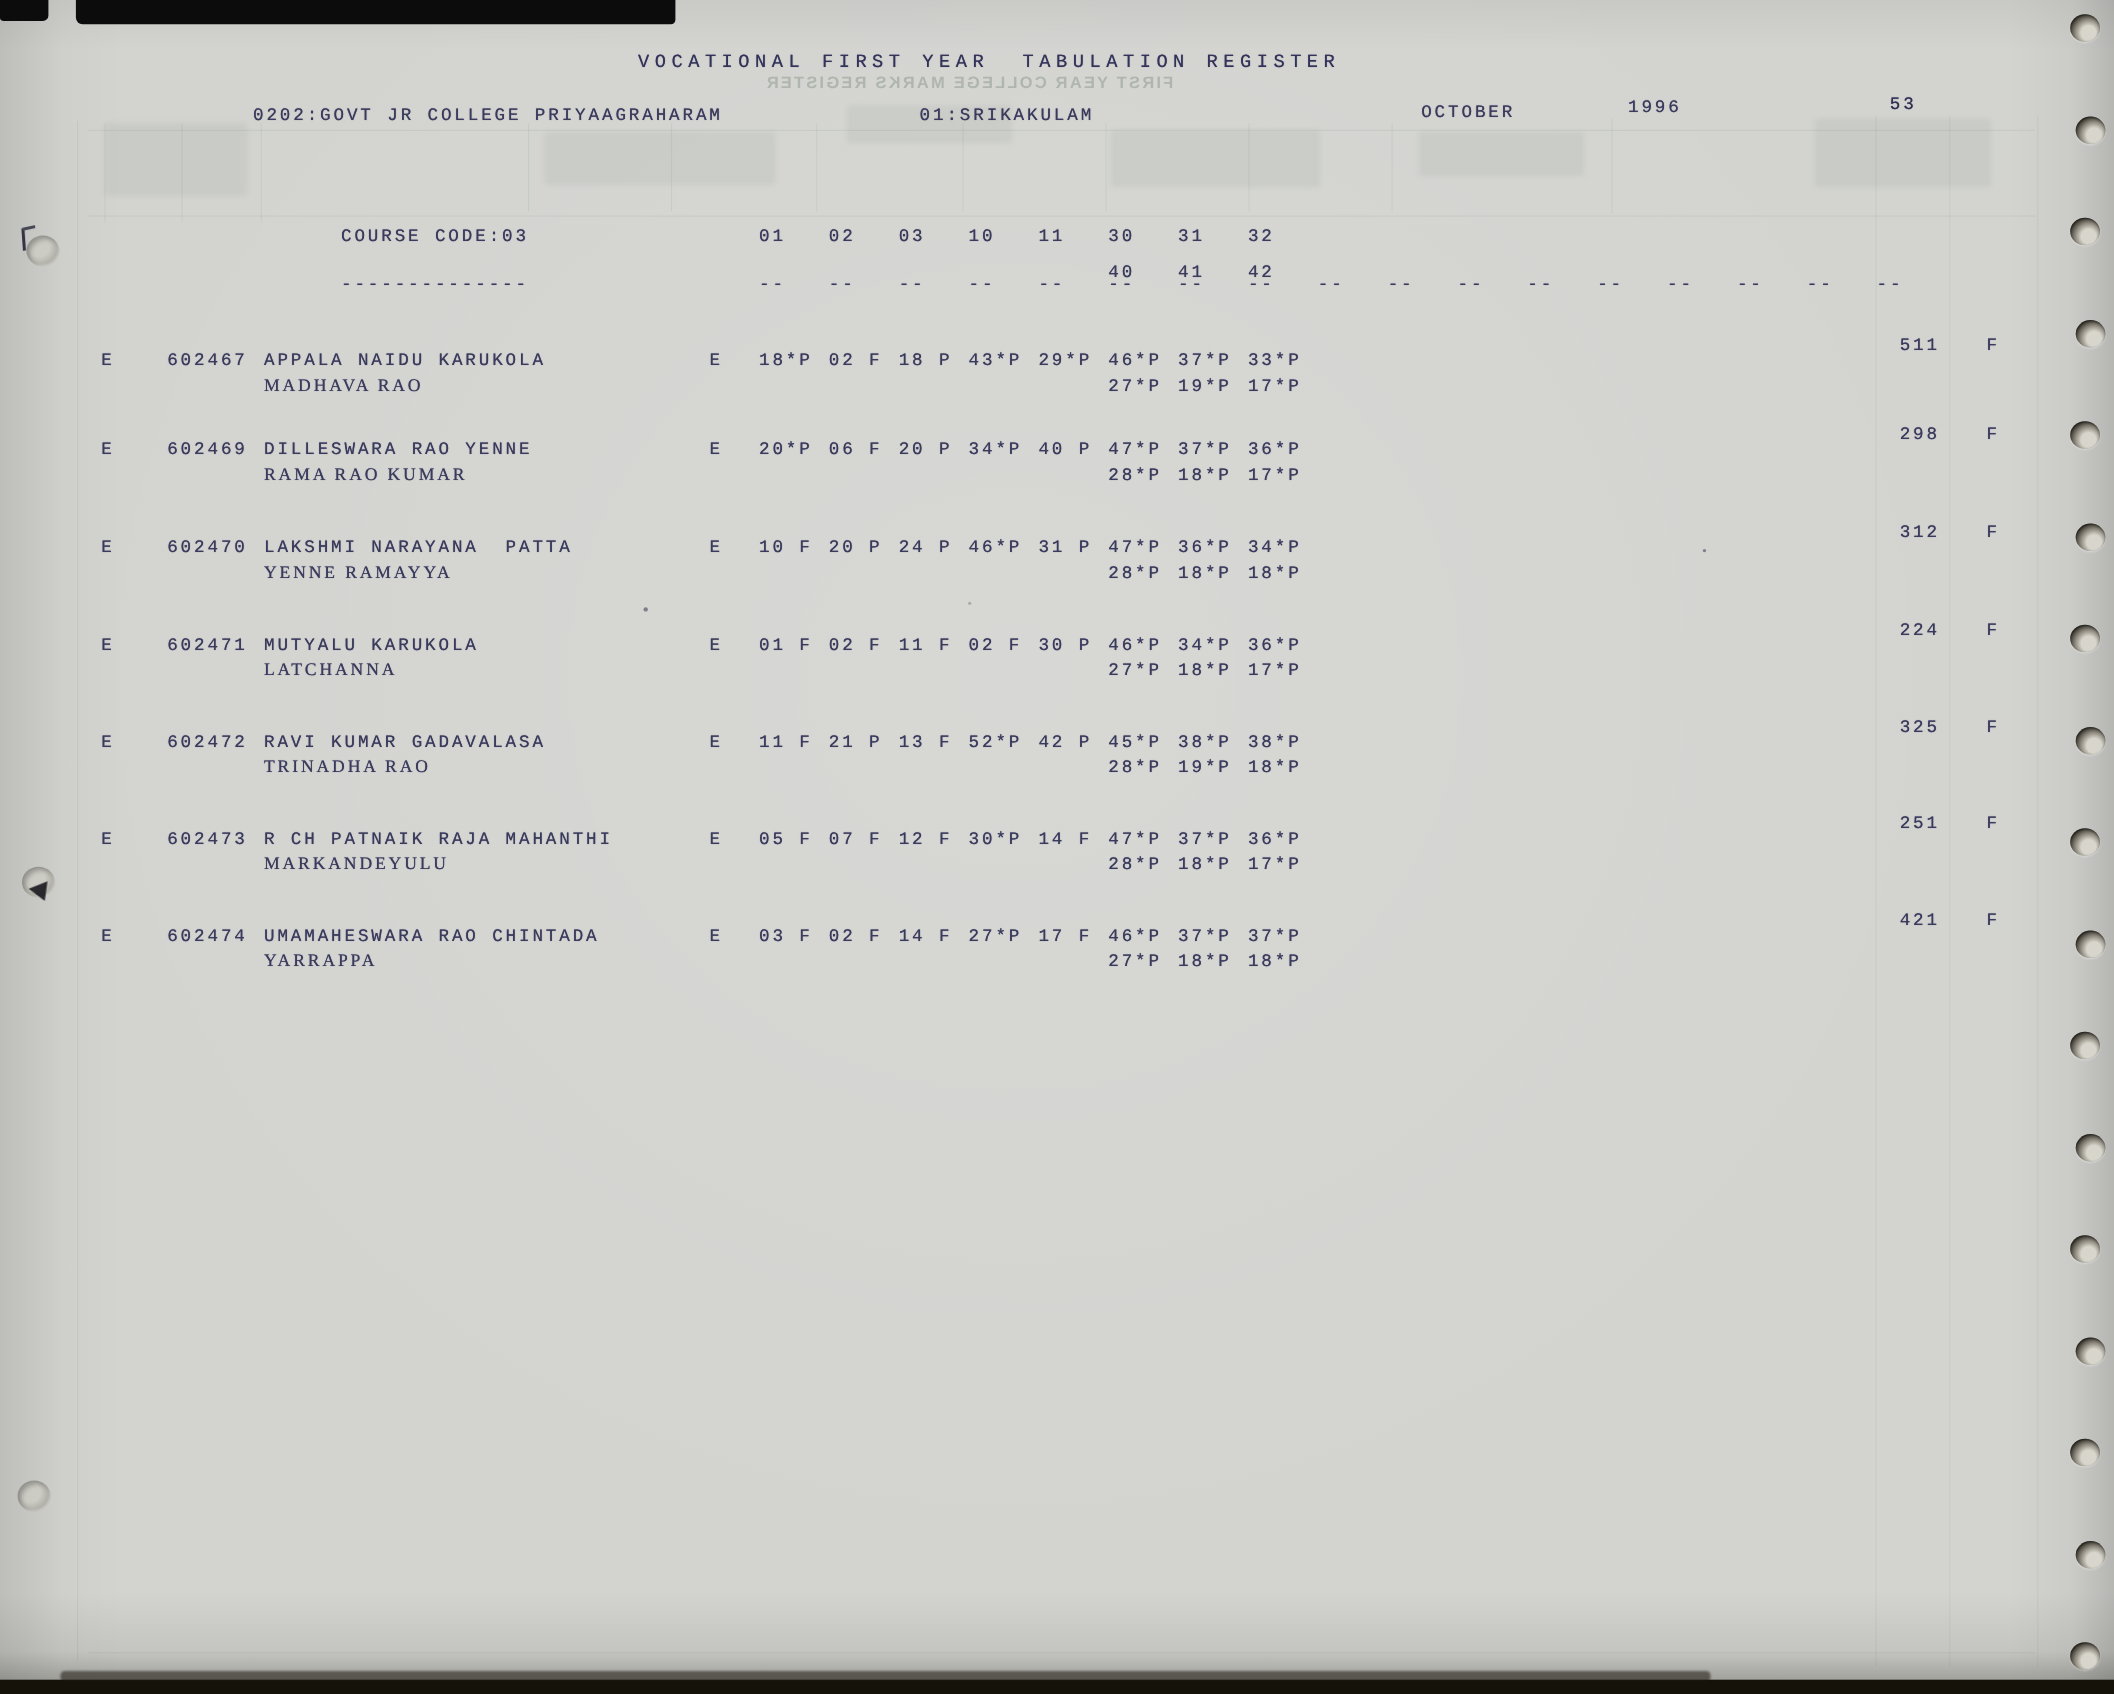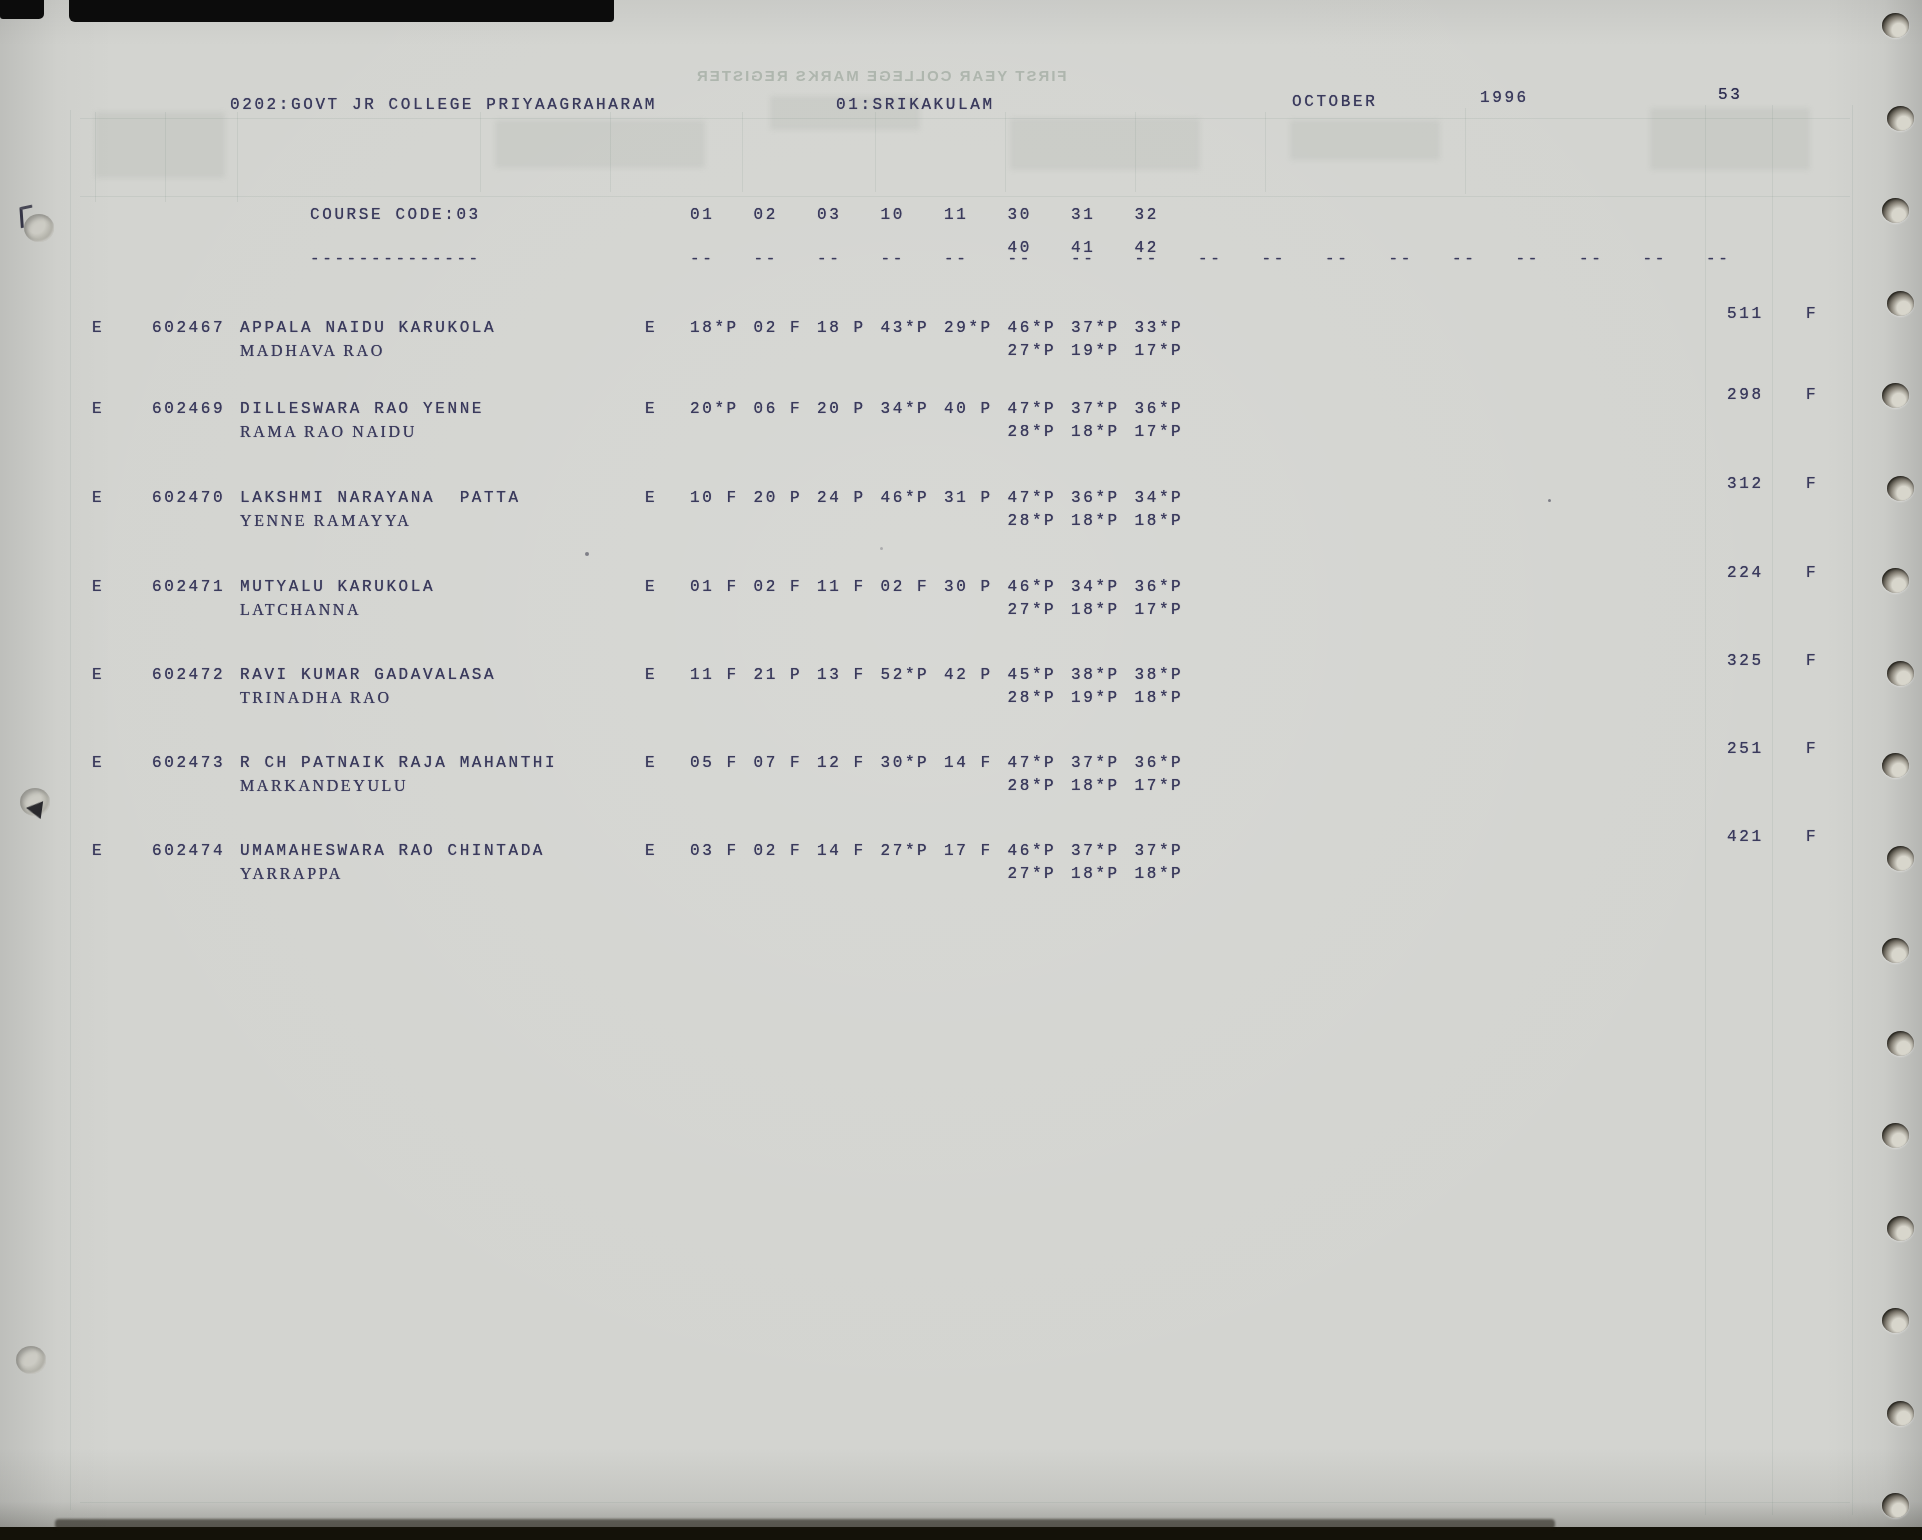--- a/index.html
+++ b/index.html
@@ -113,20 +113,21 @@
       <div class="gridline-v" style="left: 1465px; top: 108px; height: 86px;"></div>
       <div class="gridline-v" style="left: 70px; top: 110px; height: 1400px;"></div>
       <div class="gridline-v" style="left: 1705px; top: 105px; height: 1410px;"></div>
       <div class="gridline-v" style="left: 1772px; top: 105px; height: 1410px;"></div>
       <div class="gridline-v" style="left: 1852px; top: 105px; height: 1410px;"></div>
       <div class="gridline-h" style="left: 80px; top: 118px; width: 1770px;"></div>
       <div class="gridline-h" style="left: 80px; top: 196px; width: 1770px;"></div>
       <div class="gridline-h" style="left: 80px; top: 1502px; width: 1770px;"></div>
     </div>
 
+  <div class="mono title" style="left:580px;top:47px">VOCATIONAL FIRST YEAR  TABULATION REGISTER</div>
   <div class="mono" style="left:230px;top:95px">0202:GOVT JR COLLEGE PRIYAAGRAHARAM</div>
   <div class="mono" style="left:836px;top:95px">01:SRIKAKULAM</div>
   <div class="mono" style="left:1292px;top:92px">OCTOBER</div>
   <div class="mono" style="left:1480px;top:88px">1996</div>
   <div class="mono pgno" style="left:1718px;top:85px">53</div>
 
   <div class="mono" style="left:310px;top:205px">COURSE CODE:03</div>
   <div class="mono" style="left:310px;top:249px">--------------</div>
   <div class="mono" style="left:690px;top:205px" id="colhead1"><span class="mcell">01</span><span class="mcell">02</span><span class="mcell">03</span><span class="mcell">10</span><span class="mcell">11</span><span class="mcell">30</span><span class="mcell">31</span><span class="mcell">32</span></div>
   <div class="mono" style="left:1007.5px;top:238px" id="colhead2"><span class="mcell">40</span><span class="mcell">41</span><span class="mcell">42</span></div>
@@ -142,21 +143,21 @@
       <span class="mono r-marks1"><span class="mcell">18*P</span><span class="mcell">02 F</span><span class="mcell">18 P</span><span class="mcell">43*P</span><span class="mcell">29*P</span><span class="mcell">46*P</span><span class="mcell">37*P</span><span class="mcell">33*P</span></span>
       <span class="mono r-marks2"><span class="mcell">27*P</span><span class="mcell">19*P</span><span class="mcell">17*P</span></span>
       <span class="mono r-total">511</span>
       <span class="mono r-result">F</span>
     </div>
 
     <div class="row" style="top: 399px;">
       <span class="mono r-med1">E</span>
       <span class="mono r-reg">602469</span>
       <span class="mono r-name1">DILLESWARA RAO YENNE</span>
-      <span class="mono r-name2">RAMA RAO NAIDU</span>
+      <span class="mono r-name2">RAMA RAO KUMAR</span>
       <span class="mono r-med2">E</span>
       <span class="mono r-marks1"><span class="mcell">20*P</span><span class="mcell">06 F</span><span class="mcell">20 P</span><span class="mcell">34*P</span><span class="mcell">40 P</span><span class="mcell">47*P</span><span class="mcell">37*P</span><span class="mcell">36*P</span></span>
       <span class="mono r-marks2"><span class="mcell">28*P</span><span class="mcell">18*P</span><span class="mcell">17*P</span></span>
       <span class="mono r-total">298</span>
       <span class="mono r-result">F</span>
     </div>
 
     <div class="row" style="top: 488px;">
       <span class="mono r-med1">E</span>
       <span class="mono r-reg">602470</span>

